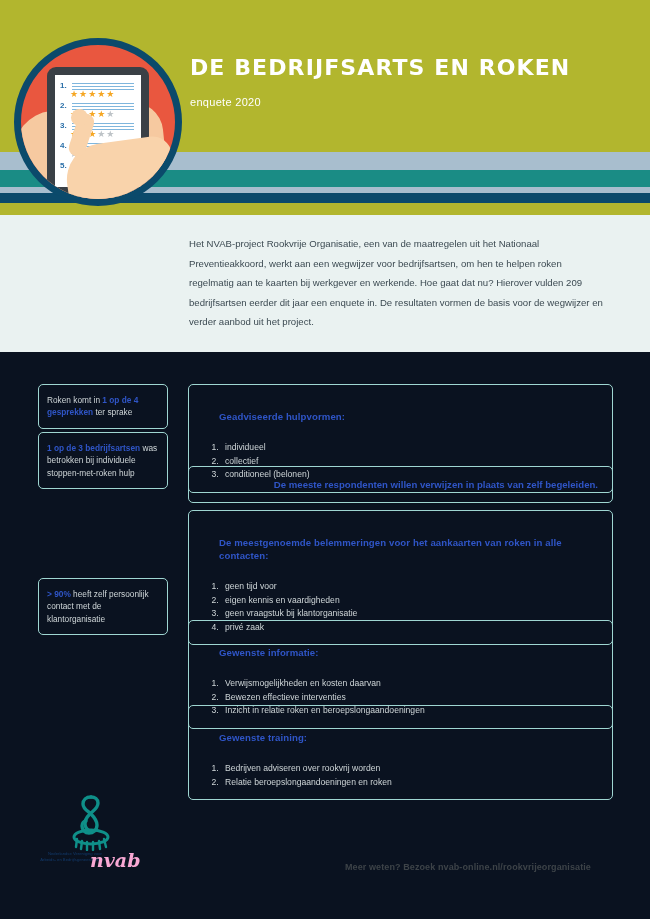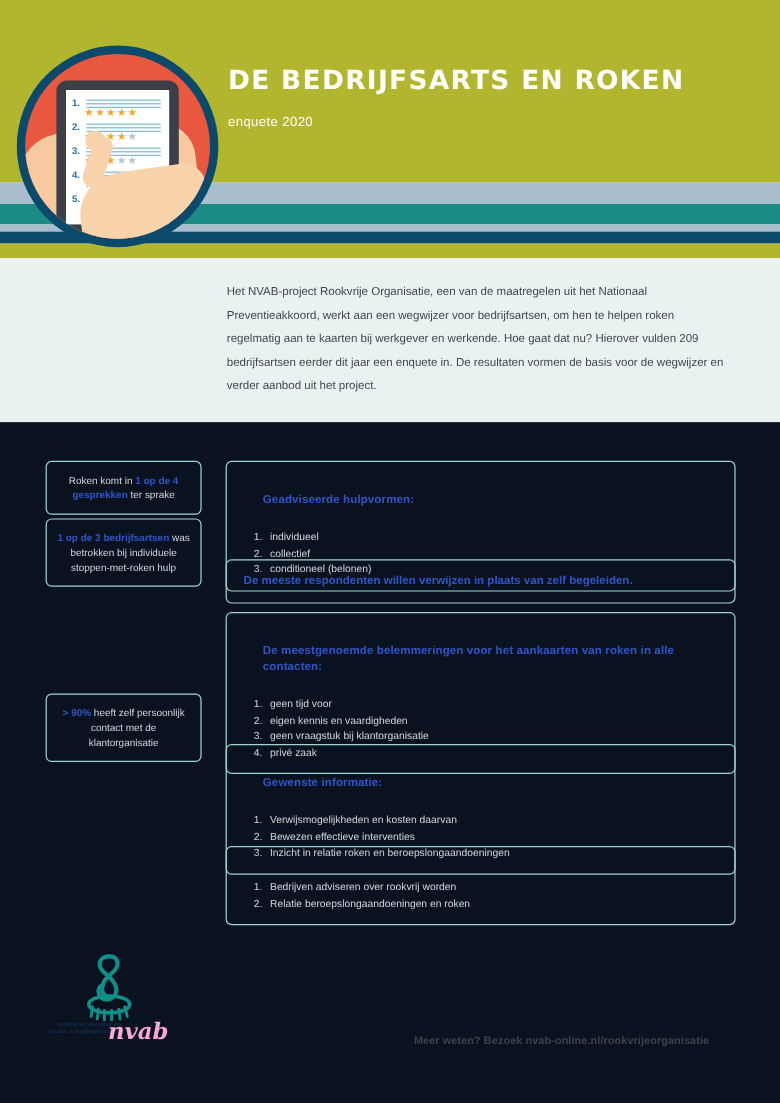--- a/index.html
+++ b/index.html
@@ -75,40 +75,40 @@
     background:#f9d3ab;border-radius:36px 20px 18px 30px;transform:rotate(-8deg);
   }
 
   
   .dark{position:absolute;left:0;top:352px;width:650px;height:567px;background:#0a1220;}
 
   .statbox{
     position:absolute;left:38px;width:130px;
     border:1.4px solid #9fd6d2;border-radius:5px;
     box-sizing:border-box;color:#cfd6d8;font-size:8.3px;line-height:12.4px;
-    text-align:center;padding:9px 8px;
+    text-align:left;padding:9px 8px;
   }
   .statbox b{color:#2f55c7;font-weight:bold;}
   .sb1{top:384px;}
   .sb2{top:432px;}
   .sb3{top:512px;}
   .sb4{top:578px;}
 
   .panel{
     position:absolute;left:188px;width:425px;
     border:1.4px solid #9fd6d2;border-radius:5px;box-sizing:border-box;
     padding:9px 14px 10px 14px;
   }
   .panel h3{
     margin:16px;color:#2f55c7;font-size:9.6px;font-weight:bold;line-height:13px;
     letter-spacing:.1px;
   }
   .panel ol{margin:18px 0 0 0;padding:0 0 0 18px;color:#cfd6d8;font-size:8.6px;line-height:13.6px;}
   .panel ol li{padding-left:4px;}
-  .panel .single{color:#2f55c7;font-size:9.6px;font-weight:bold;text-align:left;line-height:13px;}
+  .panel .single{color:#2f55c7;font-size:9.6px;font-weight:bold;text-align:right;line-height:13px;}
   .p1{top:384px;}
   .p2{top:466px;padding:11px 14px;}
   .p3{top:510px;}
   .p4{top:620px;}
   .p5{top:705px;}
 
   
   .logo{position:absolute;left:40px;top:795px;width:120px;height:80px;}
   .logo-mark{position:absolute;left:22px;top:0;width:58px;height:56px;}
   .logo-word{
@@ -228,20 +228,21 @@
     </div>
   <div class="panel p4">
       <h3>Gewenste informatie:</h3>
       <ol>
         <li>Verwijsmogelijkheden en kosten daarvan</li>
         <li>Bewezen effectieve interventies</li>
         <li>Inzicht in relatie roken en beroepslongaandoeningen</li>
       </ol>
     </div>
   <div class="panel p5">
+      <h3>Gewenste training:</h3>
       <ol>
         <li>Bedrijven adviseren over rookvrij worden</li>
         <li>Relatie beroepslongaandoeningen en roken</li>
       </ol>
     </div>
 
   <div class="logo">
     <div class="logo-mark">
       <svg width="58" height="56" viewBox="0 0 58 56">
         <path d="M29 2c-5 0-8 3-8 7 0 5 5 7 8 10 4 4 6 7 6 11 0 5-4 8-8 8s-7-3-7-7c0-3 2-5 4-5" fill="none" stroke="#0f8f89" stroke-width="3.4" stroke-linecap="round"></path>

